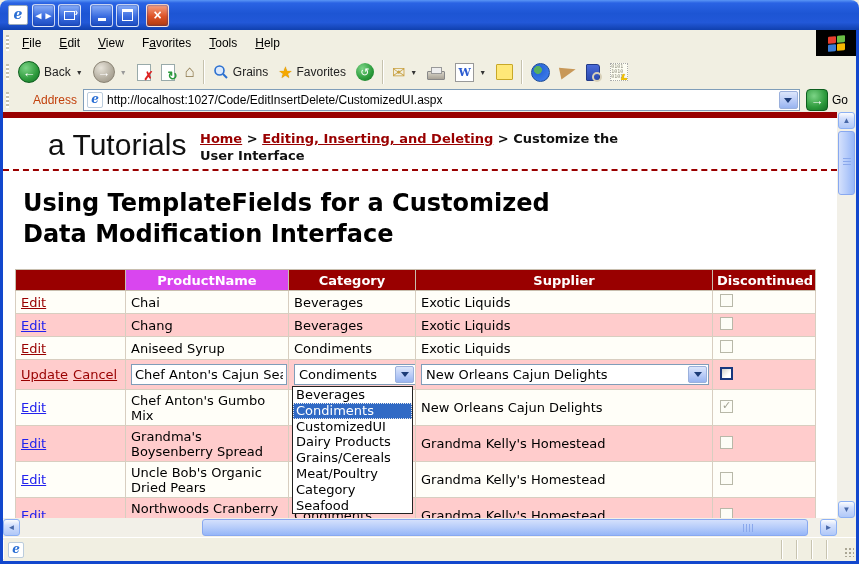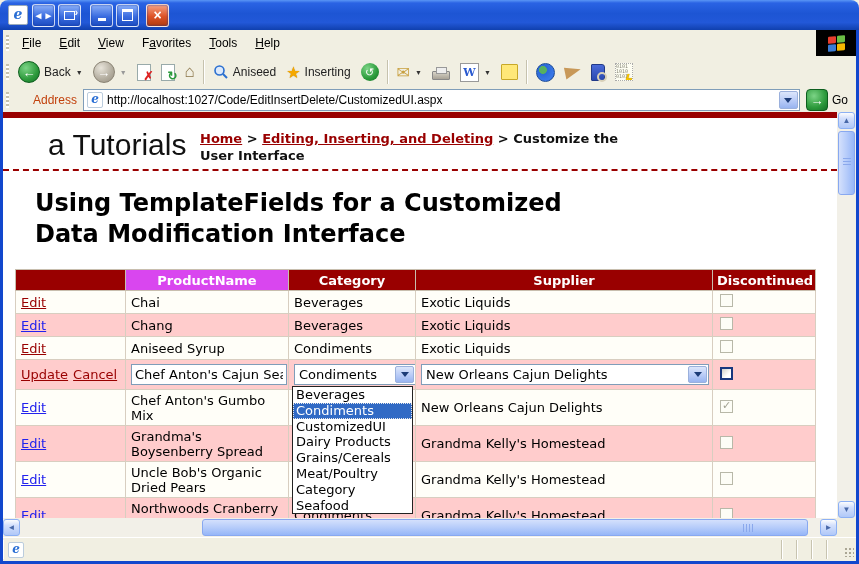--- a/index.html
+++ b/index.html
@@ -98,21 +98,21 @@
 
   
   .content{position:absolute;left:3px;top:112px;width:834px;height:406px;background:#fff;overflow:hidden;
     font-family:"DejaVu Sans",sans-serif;}
   .maroon-bar{position:absolute;left:0;top:0;width:834px;height:6px;}
   .site-title{position:absolute;left:5px;top:16px;font-size:30px;color:#111;white-space:nowrap;
     font-family:"Liberation Sans",sans-serif;margin-left:40px;}
   .breadcrumb{position:absolute;left:197px;top:18px;width:430px;font-size:13px;font-weight:bold;line-height:17px;color:#111;}
   .bc-link{text-decoration:underline;}
   .dashed-sep{position:absolute;left:0;top:57px;width:834px;border-top:2px dashed #cc0000;}
-  .page-h1{position:absolute;left:32px;top:76px;width:545px;font-size:24px;font-weight:bold;line-height:31px;color:#000;margin:0;}
+  .page-h1{position:absolute;left:20px;top:76px;width:545px;font-size:24px;font-weight:bold;line-height:31px;color:#000;margin:0;}
 
   
   .grid{position:absolute;left:12px;top:157px;border-collapse:collapse;table-layout:fixed;width:800px;font-size:13px;}
   .grid th{color:#fff;font-weight:bold;text-align:center;padding:1px 4px;height:18px;border:1px solid #c8beae;
     white-space:nowrap;overflow:hidden;}
   .grid td{border:1px solid #d8cec0;padding:2px 5px;vertical-align:middle;overflow:hidden;}
   .grid col.c0{width:110px;} .grid col.c1{width:163px;} .grid col.c2{width:127px;}
   .grid col.c3{width:297px;} .grid col.c4{width:103px;}
   tr.rowa{background:#fffef8;} tr.rowb{background:#ffcccc;}
   a.link-maroon{color:#990000;text-decoration:underline;cursor:pointer;}
@@ -229,25 +229,25 @@
     </span>
     <span class="tool-btn">
       <span class="home-glyph">⌂</span>
     </span>
     <span class="sep"></span>
     <span class="tool-btn">
       <svg width="16" height="16">
         <circle cx="6.5" cy="6.5" r="4.5" fill="#dce9fb" stroke="#2a6fd0" stroke-width="1.6"></circle>
         <line x1="10" y1="10" x2="14" y2="14" stroke="#2a6fd0" stroke-width="2"></line>
       </svg>
-      <span>Aniseed</span>
+      <span>Grains</span>
     </span>
     <span class="tool-btn">
       <span class="star">★</span>
-      <span>Inserting</span>
+      <span>Favorites</span>
     </span>
     <span class="tool-btn">
       <span class="hist">↺</span>
     </span>
     <span class="sep"></span>
     <span class="tool-btn">
       <span class="mail">✉</span>
       <span class="caret">▼</span>
     </span>
     <span class="tool-btn">

